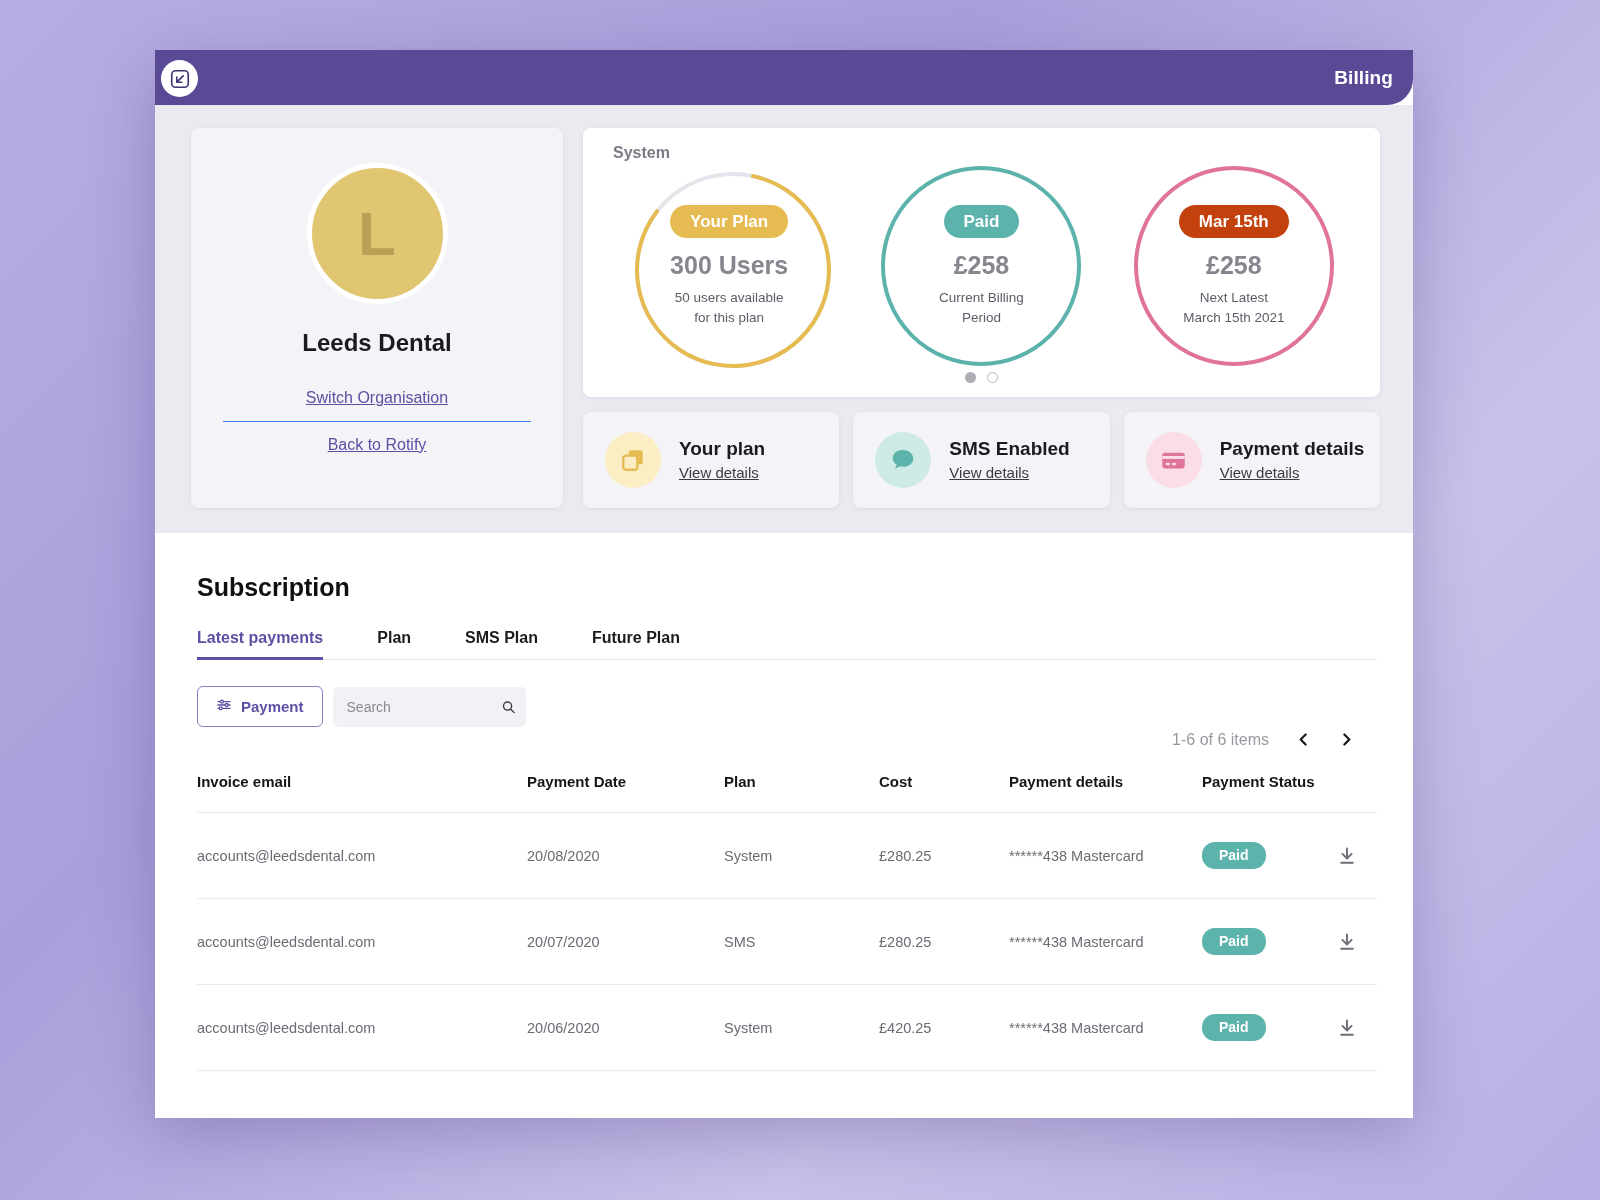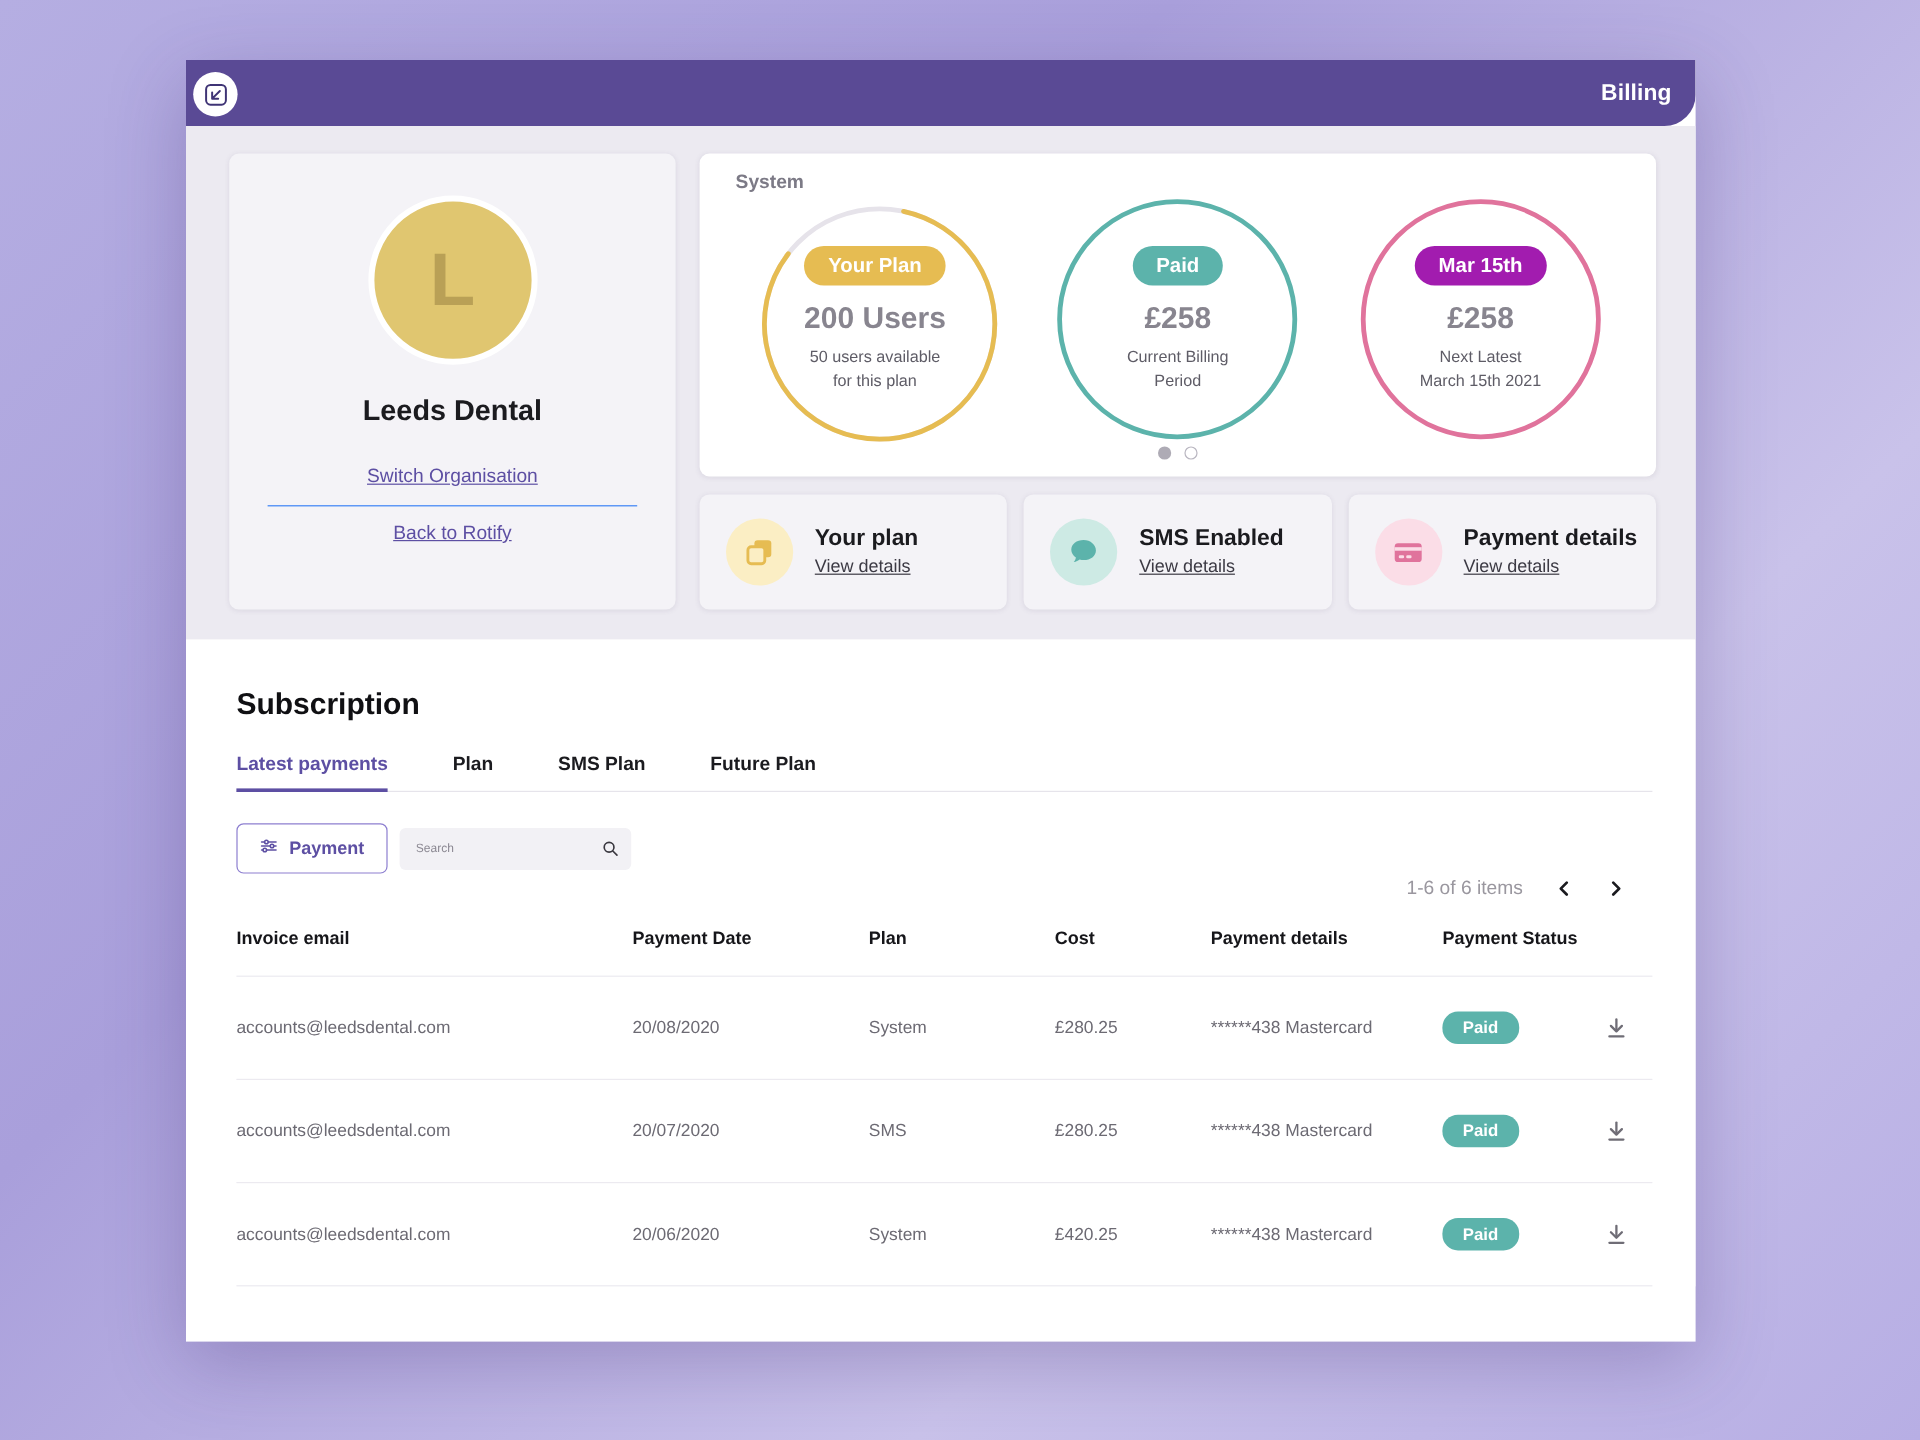--- a/index.html
+++ b/index.html
@@ -173,21 +173,21 @@
   .ring-pill {
     border-radius: 18px;
     color: #ffffff;
     font-size: 17px;
     font-weight: bold;
     padding: 8px 20px;
     line-height: 1;
   }
   .pill-yellow { background: #e6bc52; }
   .pill-teal   { background: #5cb3ab; }
-  .pill-pink   { background: #a21caf; }
+  .pill-pink   { background: #c2410c; }
 
   .ring-value {
     margin-top: 15px;
     font-size: 25px;
     font-weight: bold;
     color: #88858f;
     line-height: 1;
   }
   .ring-sub {
     margin-top: 10px;
@@ -312,21 +312,21 @@
   .search-box {
     position: relative;
     width: 193px;
   }
   .search-input {
     width: 100%;
     background: #f2f1f5;
     border: none;
     border-radius: 5px;
     padding: 12px 34px 12px 14px;
-    font-size: 10px;
+    font-size: 14px;
     color: #55535c;
     font-family: "Liberation Sans", sans-serif;
     outline: none;
   }
   .search-input::placeholder { color: #8b8892; }
   .search-icon-btn {
     position: absolute;
     right: 10px; top: 50%;
     transform: translateY(-50%);
     cursor: pointer;
@@ -432,21 +432,21 @@
 
         <div class="rings-row">
 
           <div class="ring solid-yellow">
             <svg class="ring-progress-svg" viewBox="0 0 200 200">
               <circle cx="100" cy="100" r="96" fill="none" stroke="#e6e3ea" stroke-width="4"></circle>
               <circle cx="100" cy="100" r="96" fill="none" stroke="#e6bc52" stroke-width="4" stroke-linecap="round" stroke-dasharray="494.8 603.2" transform="rotate(-78 100 100)"></circle>
             </svg>
             <div class="ring-inner">
               <div class="ring-pill pill-yellow">Your Plan</div>
-              <div class="ring-value">200 Users</div>
+              <div class="ring-value">300 Users</div>
               <div class="ring-sub">
                 <span>50 users available</span><br>
                 <span>for this plan</span>
               </div>
             </div>
           </div>
 
           <div class="ring solid-teal">
             <div class="ring-inner">
               <div class="ring-pill pill-teal">Paid</div>

